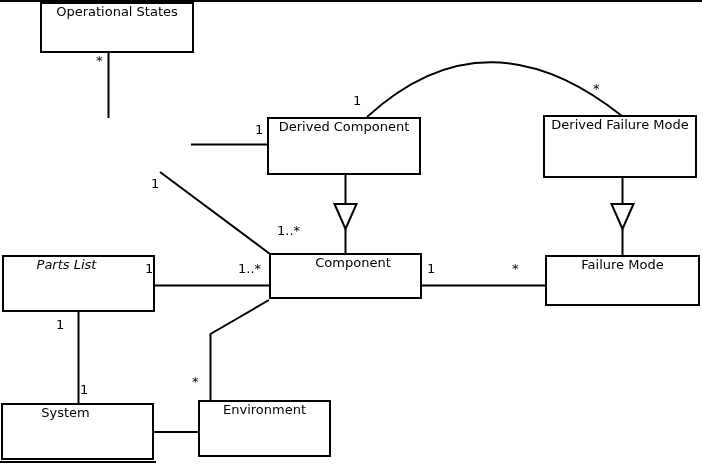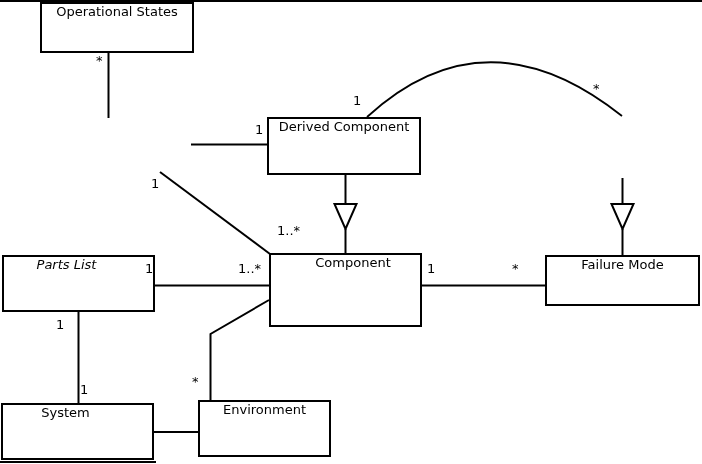--- a/index.html
+++ b/index.html
@@ -83,26 +83,29 @@
 
   <div class="uml-class" style="left:40px; top:2px; width:154px; height:51px;">
     <span>Operational States</span>
   </div>
 
 
   <div class="uml-class" style="left:267px; top:117px; width:154px; height:58px;">
     <span>Derived Component</span>
   </div>
 
+  <div class="uml-class" style="left:543px; top:115px; width:154px; height:63px;">
+    <span>Derived Failure Mode</span>
+  </div>
 
   <div class="uml-class shift-left" style="left:2px; top:255px; width:153px; height:57px;font-style:italic;">
     <span>Parts List</span>
   </div>
 
-  <div class="uml-class" style="left:269px; top:253px; width:153px; height:74px;padding-left:15px;">
+  <div class="uml-class" style="left:269px; top:253px; width:153px; height:46px;padding-left:15px;">
     <span>Component</span>
   </div>
 
   <div class="uml-class" style="left:545px; top:255px; width:155px; height:51px;">
     <span>Failure Mode</span>
   </div>
 
   <div class="uml-class shift-left" style="left:1px; top:403px; width:153px; height:57px;">
     <span>System</span>
   </div>

